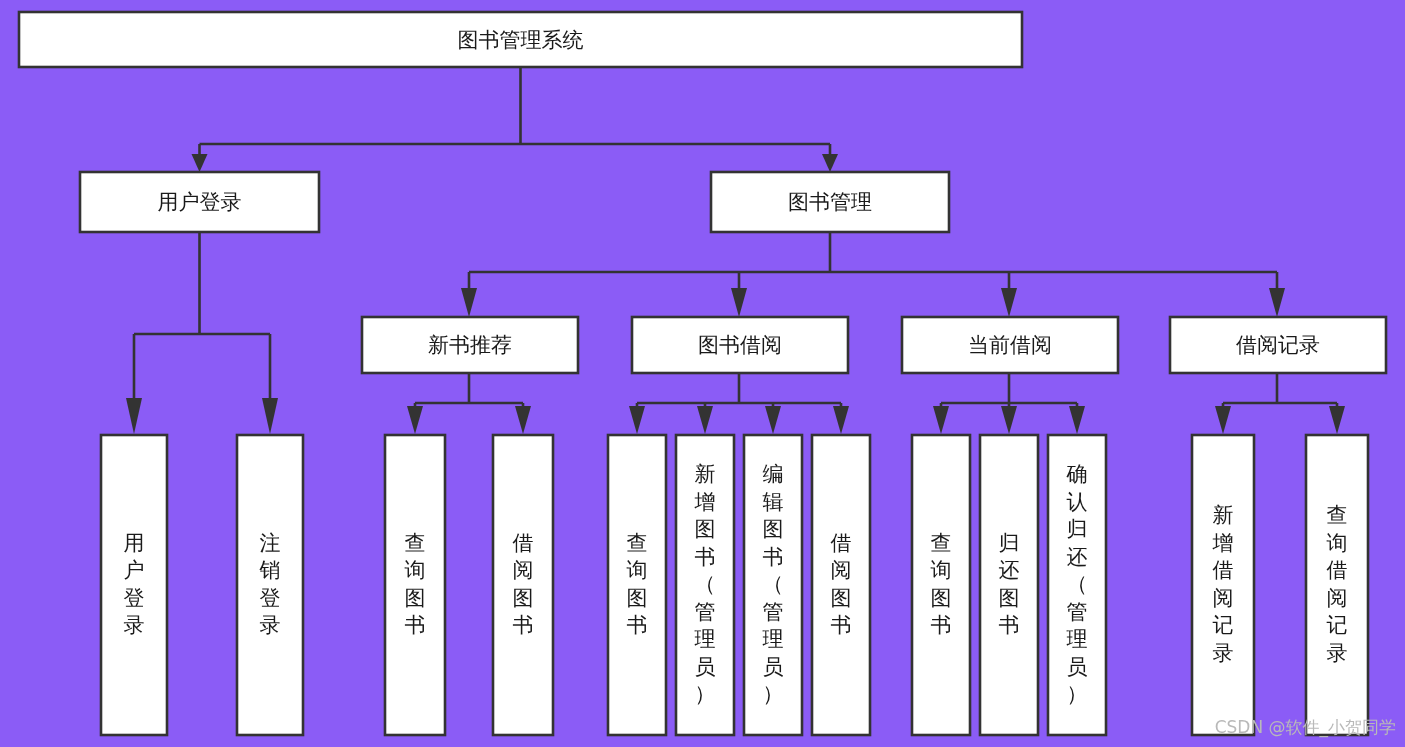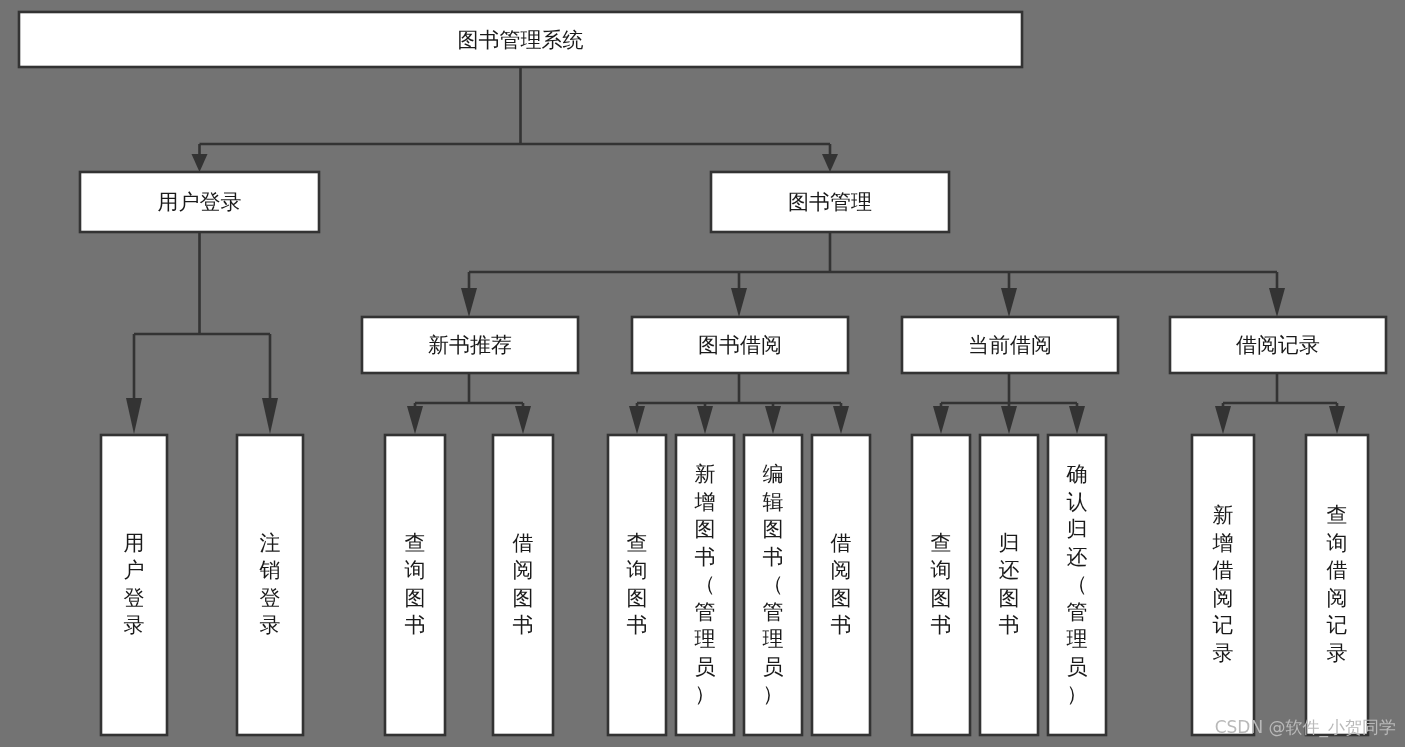--- a/index.html
+++ b/index.html
@@ -10,21 +10,21 @@
   body {
     width: 1405px;
     height: 747px;
     font-family: "DejaVu Sans", "Liberation Sans", sans-serif;
     overflow: hidden;
   }
   #diagram-root {
     position: relative;
     width: 1405px;
     height: 747px;
-    background: #737373;
+    background: #8b5cf6;
   }
   svg.diagram-canvas {
     position: absolute;
     left: 0;
     top: 0;
     width: 1405px;
     height: 747px;
     display: block;
   }
   .node-box {

